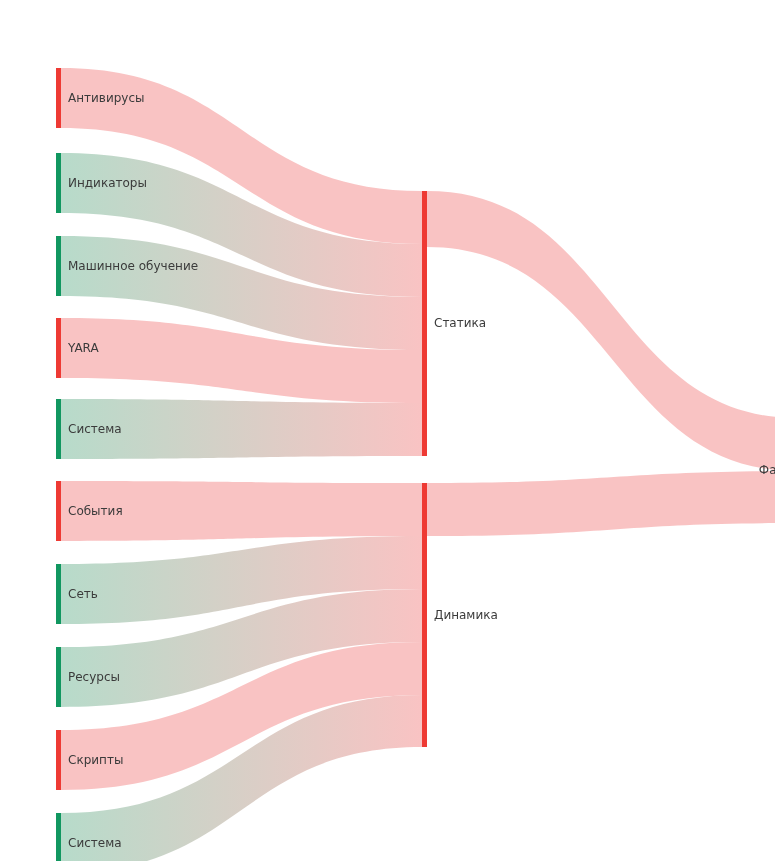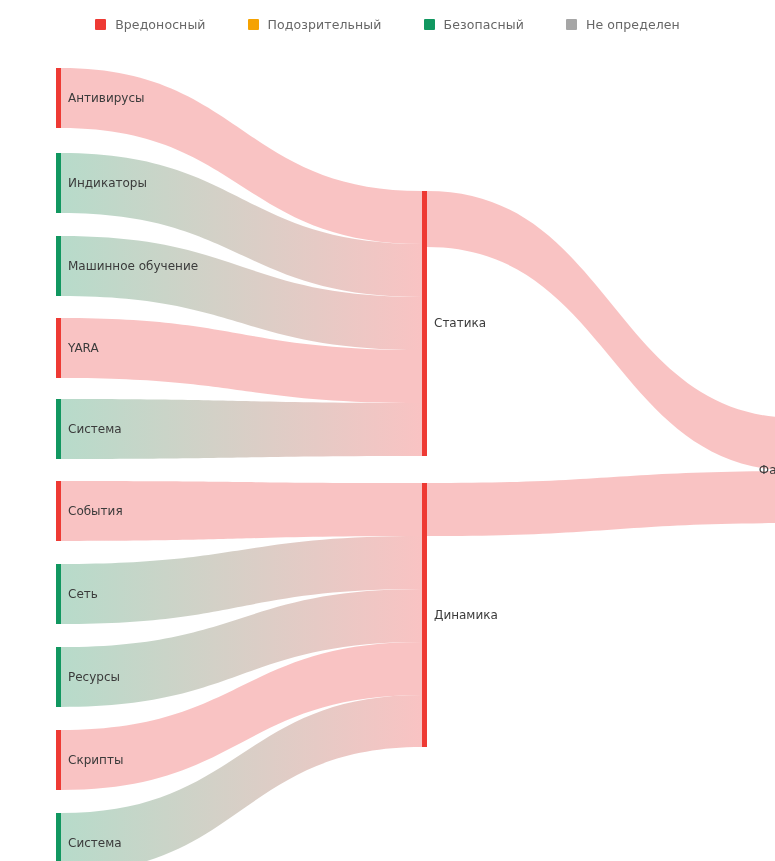--- a/index.html
+++ b/index.html
@@ -41,38 +41,20 @@
     font-family:"DejaVu Sans","Liberation Sans",sans-serif;
     font-size:12px;fill:#3b3b3b;dominant-baseline:middle;
   }
   .link-path{cursor:pointer;}
 </style>
 </head>
 <body>
 
 <div id="root">
 
-  <div class="legend" id="legend">
-      <div class="legend-item">
-        <span class="legend-swatch" style="background: rgb(238, 58, 52);"></span>
-        <span class="legend-label">Вредоносный</span>
-      </div>
-      <div class="legend-item">
-        <span class="legend-swatch" style="background: rgb(245, 162, 1);"></span>
-        <span class="legend-label">Подозрительный</span>
-      </div>
-      <div class="legend-item">
-        <span class="legend-swatch" style="background: rgb(17, 151, 96);"></span>
-        <span class="legend-label">Безопасный</span>
-      </div>
-      <div class="legend-item">
-        <span class="legend-swatch" style="background: rgb(166, 166, 166);"></span>
-        <span class="legend-label">Не определен</span>
-      </div>
-    </div>
 
   <div class="chart">
     <svg width="775" height="861" viewBox="0 0 775 861">
       <defs id="sankey-defs">
           <linearGradient id="lg0" gradientUnits="userSpaceOnUse" x1="21" x2="382" y1="0" y2="0">
             <stop offset="0%" stop-color="#f9c3c3"></stop>
             <stop offset="100%" stop-color="#f9c3c3"></stop>
           </linearGradient>
           <linearGradient id="lg1" gradientUnits="userSpaceOnUse" x1="21" x2="382" y1="0" y2="0">
             <stop offset="0%" stop-color="#b7dbca"></stop>

